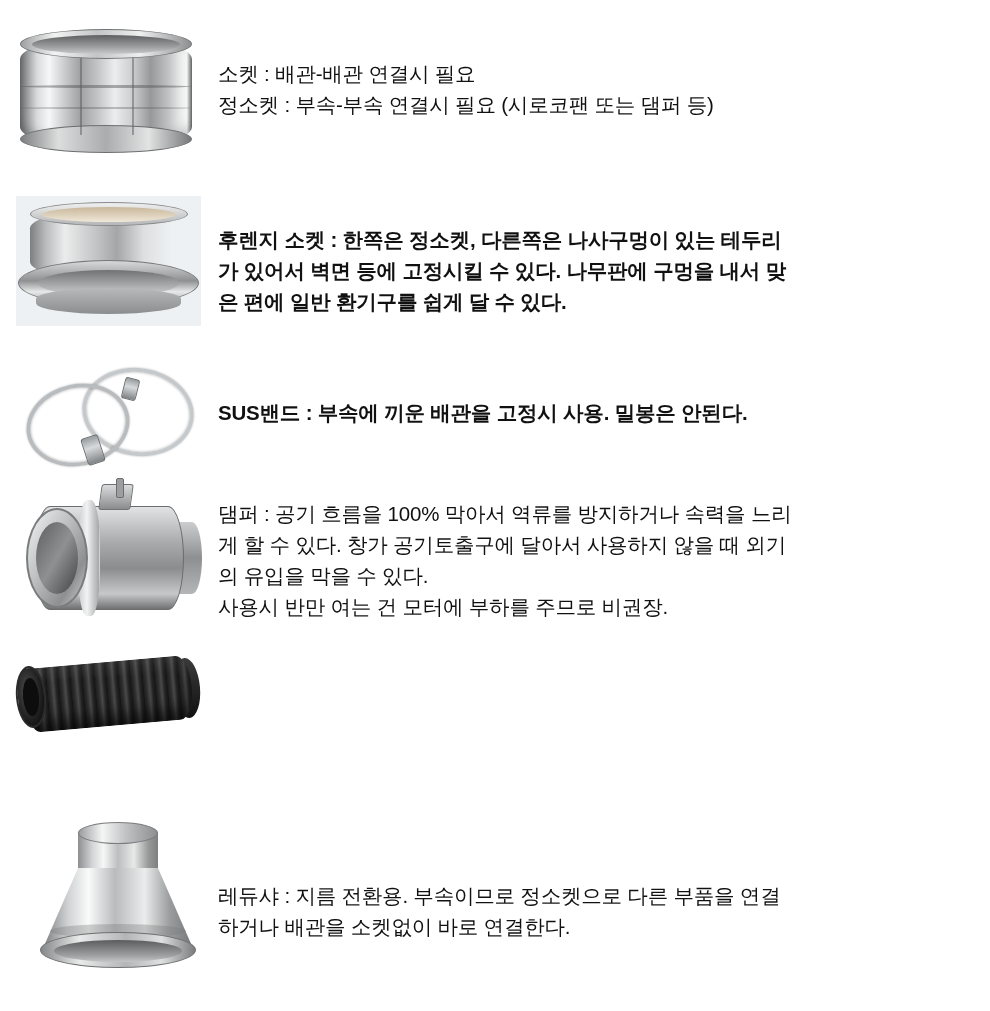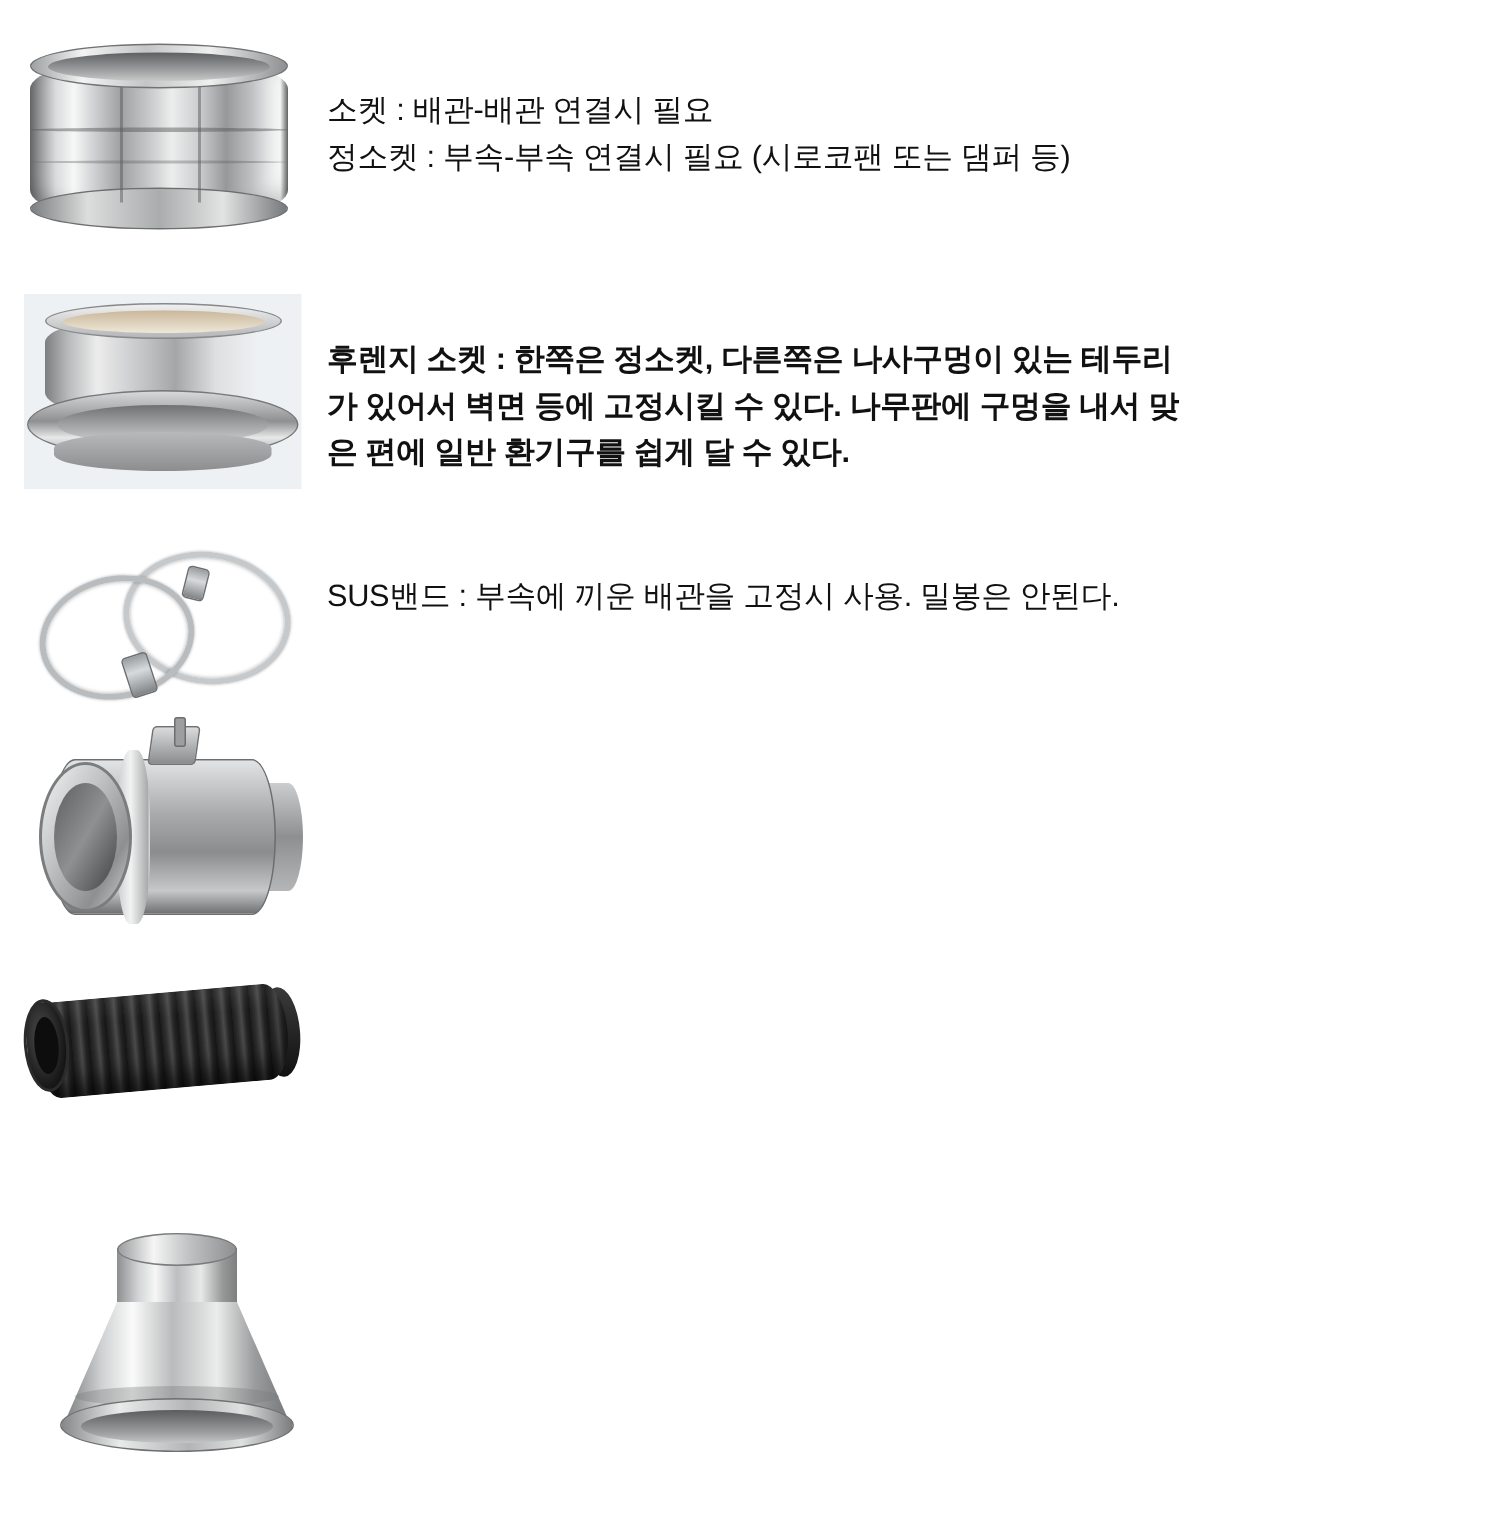--- a/index.html
+++ b/index.html
@@ -266,41 +266,47 @@
   <div class="desc" id="desc-flange" style="left:218px; top:224px; width:752px;font-weight:bold;">후렌지 소켓 : 한쪽은 정소켓, 다른쪽은 나사구멍이 있는 테두리
 가 있어서 벽면 등에 고정시킬 수 있다. 나무판에 구멍을 내서 맞
 은 편에 일반 환기구를 쉽게 달 수 있다.</div>
 
   <div class="thumb" id="img-band">
     <div class="band b2"></div>
     <div class="band b1"></div>
     <div class="screw s1"></div>
     <div class="screw s2"></div>
   </div>
-  <div class="desc" id="desc-band" style="left:218px; top:382px; width:752px;">SUS밴드 : 부속에 끼운 배관을 고정시 사용. 밀봉은 안된다.</div>
+  <div class="desc" id="desc-band" style="left:218px; top:397px; width:752px;font-weight:bold;">SUS밴드 : 부속에 끼운 배관을 고정시 사용. 밀봉은 안된다.</div>
 
   <div class="thumb" id="img-damper">
     <div class="tail"></div>
     <div class="barrel"></div>
     <div class="collar"></div>
     <div class="lever"></div>
     <div class="handle"></div>
     <div class="face"></div>
     <div class="face-in"></div>
   </div>
+  <div class="desc" id="desc-damper" style="left:218px; top:498px; width:752px;">댐퍼 : 공기 흐름을 100% 막아서 역류를 방지하거나 속력을 느리
+게 할 수 있다. 창가 공기토출구에 달아서 사용하지 않을 때 외기
+의 유입을 막을 수 있다.
+사용시 반만 여는 건 모터에 부하를 주므로 비권장.</div>
 
   <div class="thumb" id="img-hose">
     <div class="endcap"></div>
     <div class="tube"></div>
     <div class="cap"></div>
     <div class="cap-in"></div>
   </div>
 
   <div class="thumb" id="img-reducer">
     <div class="neck"></div>
     <div class="cone"></div>
     <div class="band1"></div>
     <div class="bot-ring"></div>
     <div class="bot-in"></div>
     <div class="top-ring"></div>
   </div>
+  <div class="desc" id="desc-reducer" style="left:218px; top:880px; width:752px;">레듀샤 : 지름 전환용. 부속이므로 정소켓으로 다른 부품을 연결
+하거나 배관을 소켓없이 바로 연결한다.</div>
 
 </div>
 
 </body></html>

